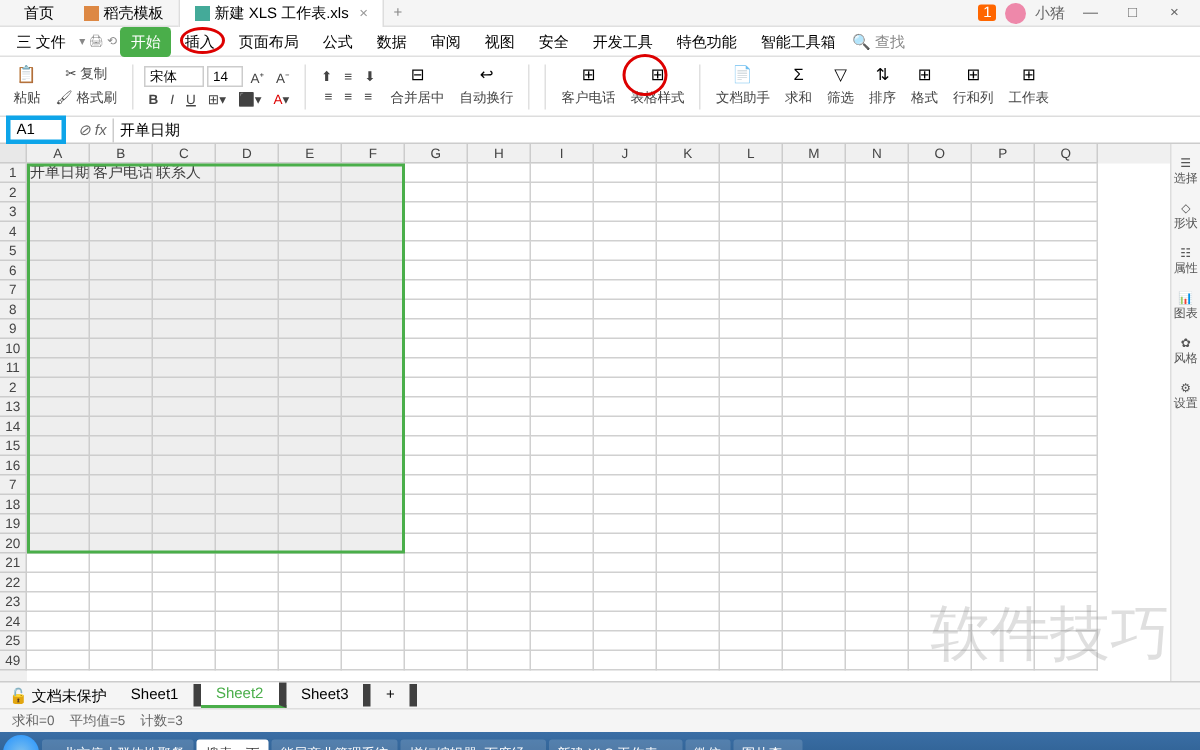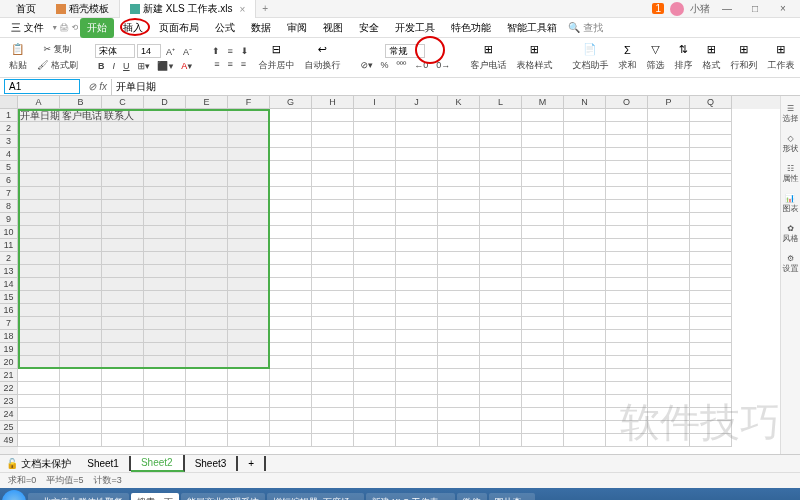--- a/index.html
+++ b/index.html
@@ -18,38 +18,38 @@
 .circle1{position:absolute;border:2px solid #d00;border-radius:50%;width:30px;height:18px;top:18px;left:120px;pointer-events:none}
 .circle2{position:absolute;border:2px solid #d00;border-radius:50%;width:30px;height:28px;top:36px;left:415px;pointer-events:none}
 .toolbar{height:40px;background:#fff;display:flex;align-items:center;padding:0 6px;border-bottom:1px solid #ddd;gap:4px}
 .tbgroup{display:flex;flex-direction:column;align-items:center;gap:1px}
 .tbrow{display:flex;align-items:center;gap:2px}
 .tbbtn{padding:1px 3px;font-size:9px;color:#444;cursor:pointer;white-space:nowrap}
 .tbicon{width:14px;height:14px;display:inline-flex;align-items:center;justify-content:center;font-size:11px}
 .sep{width:1px;height:30px;background:#e0e0e0;margin:0 3px}
 .fontsel{border:1px solid #ccc;font-size:9px;padding:1px 3px;width:40px}
 .formulabar{height:18px;display:flex;align-items:center;border-bottom:1px solid #ccc;background:#fff}
-.namebox{width:76px;border:1px solid #0ea5e9;padding:1px 4px;font-size:10px;margin:0 4px}
+.namebox{width:40px;border:3px solid #0ea5e9;padding:1px 4px;font-size:10px;margin:0 4px}
 .fxbtn{padding:0 4px;color:#666;font-style:italic}
 .formula{flex:1;padding:1px 4px;font-size:10px;border-left:1px solid #ccc}
 .gridwrap{position:relative;height:358px;overflow:hidden;display:flex}
 .rowheads{width:18px;background:#f0f0f0}
 .rh{height:13px;border-bottom:1px solid #ccc;border-right:1px solid #ccc;text-align:center;font-size:9px;color:#444;line-height:13px}
 .rh.corner{background:#e8e8e8}
 .gridmain{flex:1;overflow:hidden}
 .colheads{display:flex;background:#f0f0f0}
 .ch{height:13px;border-right:1px solid #ccc;border-bottom:1px solid #ccc;text-align:center;font-size:9px;color:#444;line-height:13px}
 .rows{position:relative}
 .row{display:flex}
 .cell{height:13px;border-right:1px solid #d0d0d0;border-bottom:1px solid #d0d0d0;font-size:10px;padding:0 2px;line-height:13px;overflow:hidden;white-space:nowrap}
 .selrange{position:absolute;border:2px solid #4aae4a;background:rgba(200,200,200,0.3);pointer-events:none}
 .sidepanel{width:20px;background:#f5f5f5;border-left:1px solid #ddd;display:flex;flex-direction:column;align-items:center;gap:10px;padding-top:8px}
 .sidebtn{font-size:8px;color:#555;writing-mode:horizontal-tb;text-align:center;cursor:pointer}
 .sheetbar{height:18px;background:#f5f5f5;display:flex;align-items:center;border-top:1px solid #ccc;font-size:10px}
-.sheettab{padding:2px 10px;border-right:2px solid #404040;cursor:pointer}
+.sheettab{padding:2px 10px;border-right:5px solid #404040;cursor:pointer}
 .sheettab.active{background:#fff;color:#4aae4a;border-bottom:2px solid #4aae4a}
 .statusbar{height:16px;background:#f5f5f5;display:flex;align-items:center;padding:0 8px;font-size:9px;color:#666;border-top:1px solid #ddd;gap:10px}
 .taskbar{height:28px;background:linear-gradient(#3a6ea5,#2a5a8a);display:flex;align-items:center;padding:0 2px;gap:2px}
 .taskbtn{background:rgba(255,255,255,0.15);color:#fff;font-size:9px;padding:3px 6px;border-radius:2px;cursor:pointer;display:flex;align-items:center;gap:3px}
 .start{width:24px;height:24px;background:radial-gradient(#7ec0ee,#1e90ff);border-radius:50%}
 .watermark{position:absolute;right:20px;bottom:50px;font-size:40px;color:rgba(128,128,128,0.25);pointer-events:none;font-weight:300}
 .doc-icon{width:10px;height:10px;background:#d84;display:inline-block}
 .xls-icon{width:10px;height:10px;background:#4a9;display:inline-block}
 .avatar{width:14px;height:14px;border-radius:50%;background:#e8a}
 </style>
@@ -137,32 +137,20 @@
   </div>
   <div class="tbgroup">
       <span class="tbicon">⊟</span>
       <span class="tbbtn">合并居中</span>
     </div>
   <div class="tbgroup">
       <span class="tbicon">↩</span>
       <span class="tbbtn">自动换行</span>
     </div>
   <div class="sep"></div>
-  <div class="tbgroup">
-    <div class="tbrow">
-        <input class="fontsel" style="width: 40px;" value="常规">
-      </div>
-    <div class="tbrow">
-        <span class="tbbtn">⊘▾</span>
-        <span class="tbbtn">%</span>
-        <span class="tbbtn">ººº</span>
-        <span class="tbbtn">←0</span>
-        <span class="tbbtn">0→</span>
-      </div>
-  </div>
   <div class="sep"></div>
   <div class="tbgroup">
       <span class="tbicon">⊞</span>
       <span class="tbbtn">客户电话</span>
     </div>
   <div class="tbgroup">
       <span class="tbicon">⊞</span>
       <span class="tbbtn">表格样式</span>
     </div>
   <div class="sep"></div>

